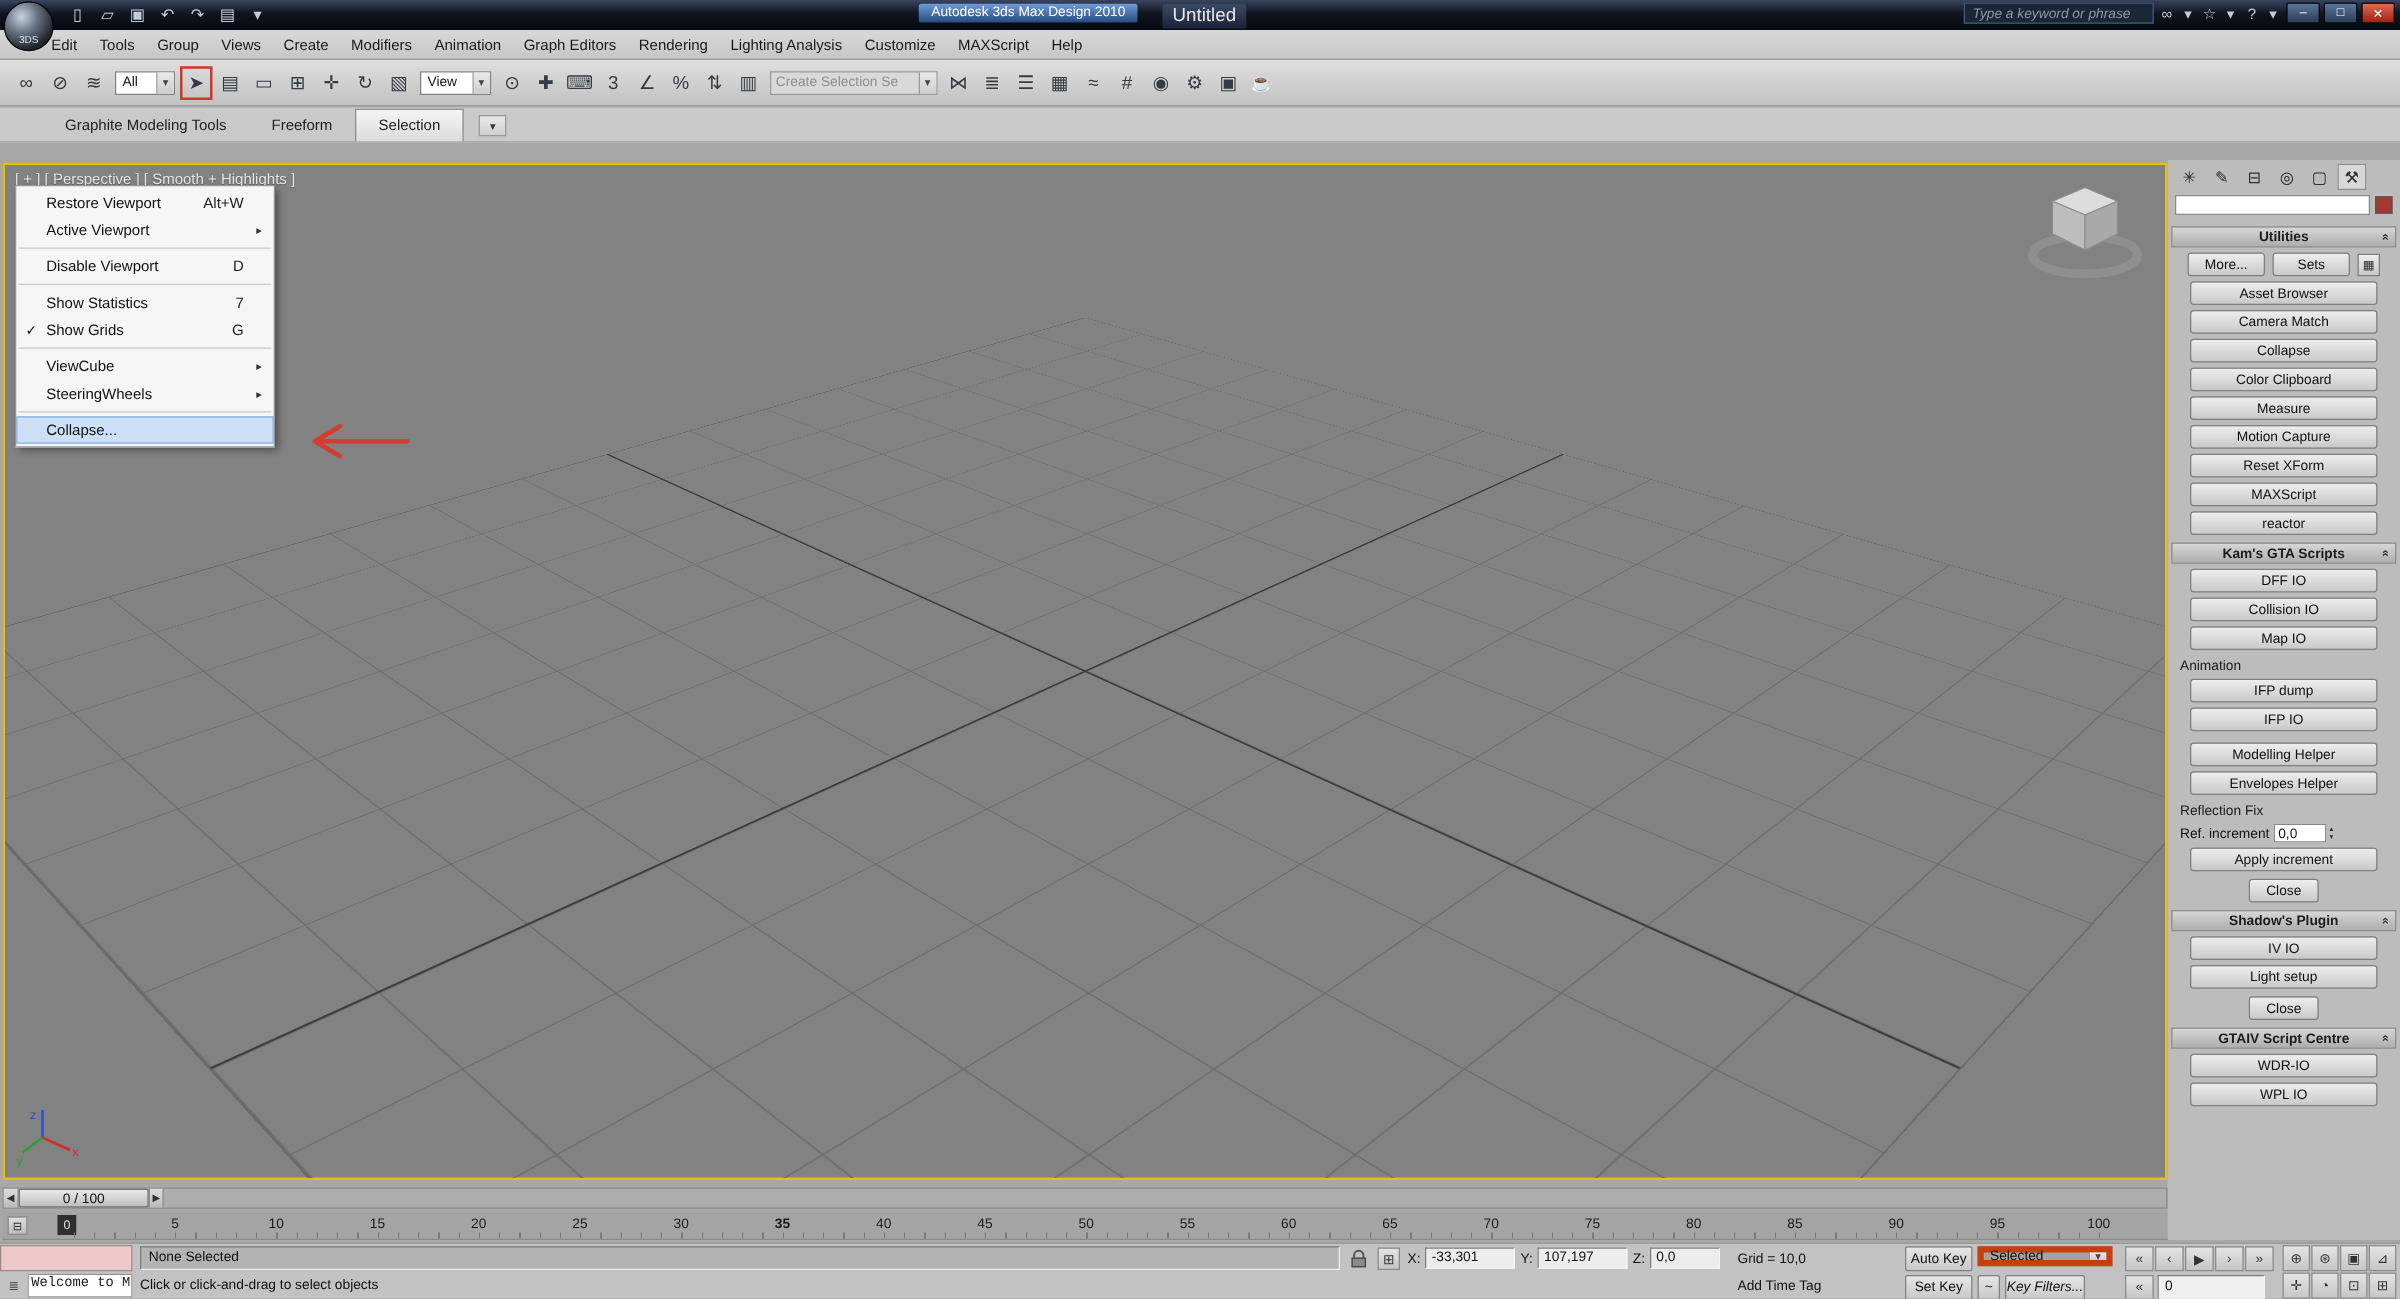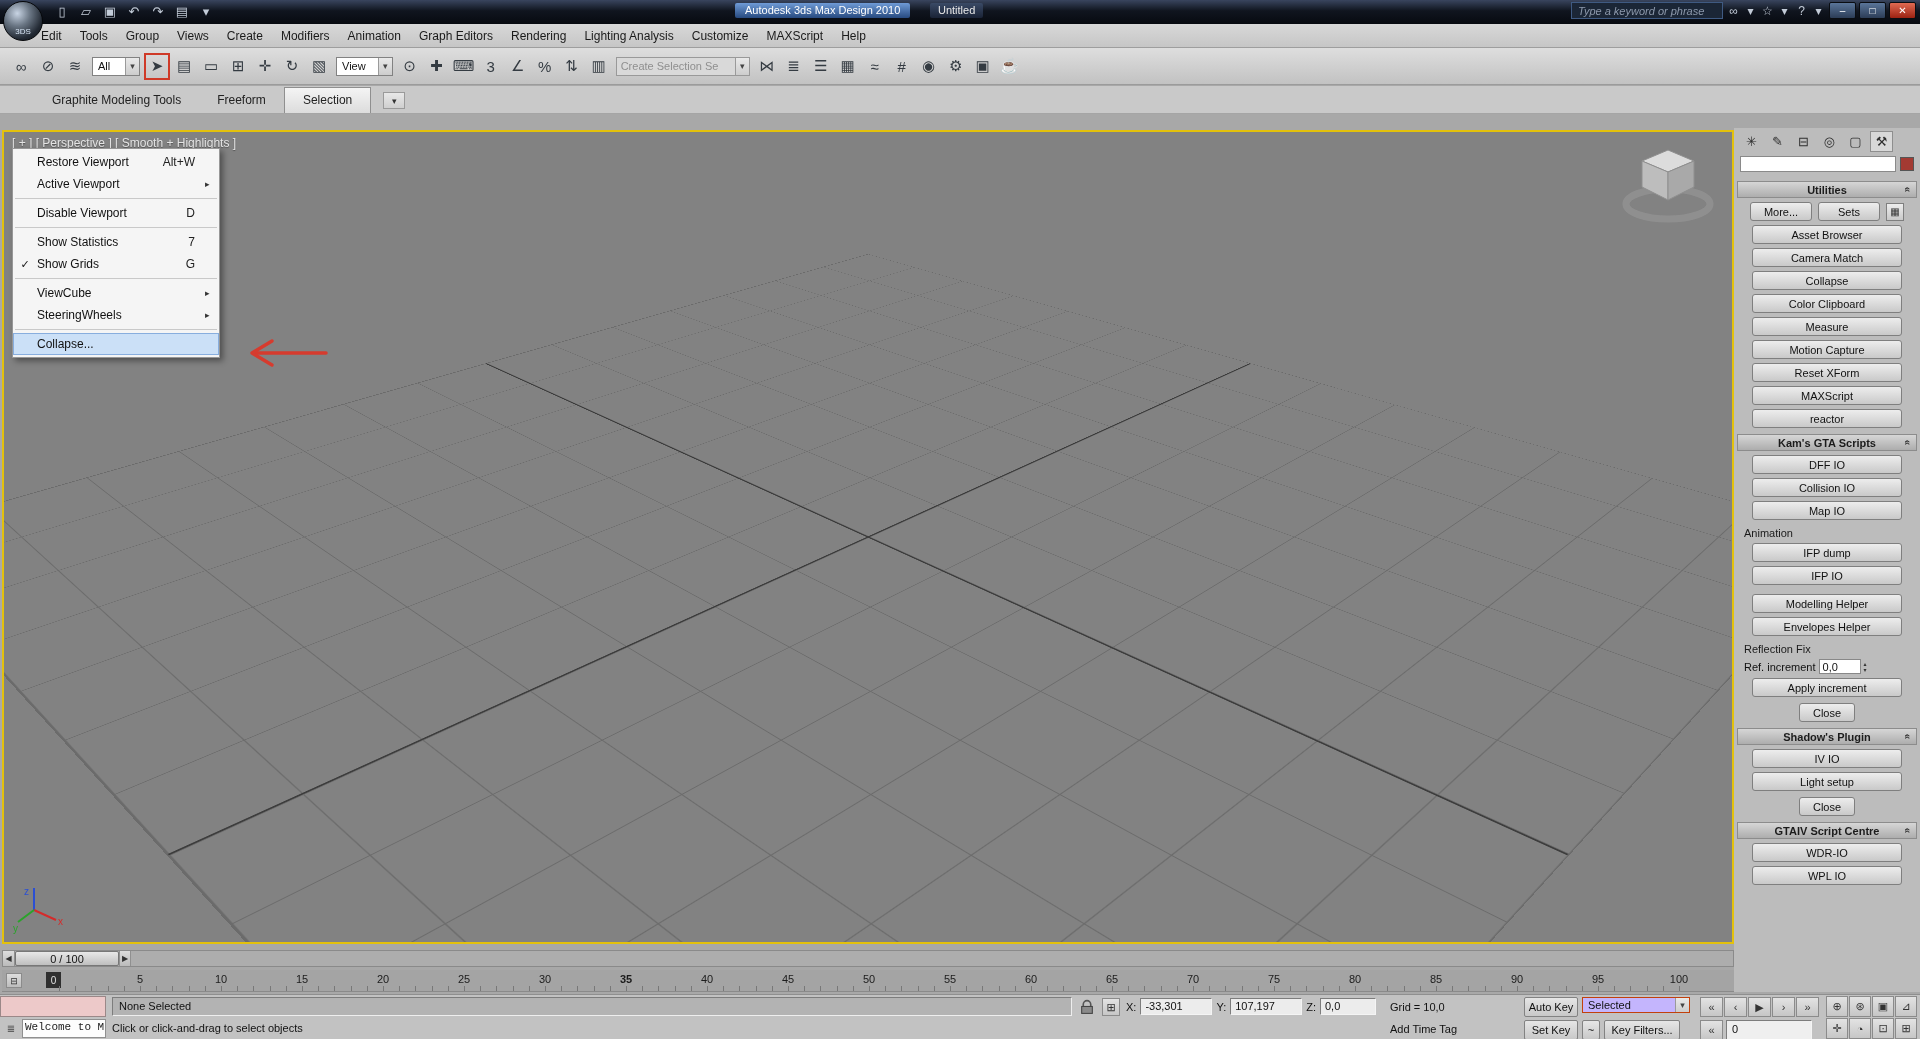--- a/index.html
+++ b/index.html
@@ -10,21 +10,21 @@
   #titlebar { position:absolute; top:0; left:0; right:0; height:24px;
     background:linear-gradient(#39455e,#10151f 45%,#070a10); z-index:50; }
   #app-orb { position:absolute; left:3px; top:1px; width:40px; height:40px; border-radius:50%;
     background:radial-gradient(circle at 35% 30%, #c8d4e4, #6a7684 35%, #232a34 70%, #0c0f14);
     border:1px solid #05070a; z-index:60; display:flex; align-items:flex-end; justify-content:center;
     color:#d6e4f4; font-size:8px; padding-bottom:4px; }
   #qat { position:absolute; left:52px; top:2px; display:flex; gap:4px; }
   .qat-icon { width:20px; height:19px; color:#c3ccd8; font-size:13px; display:flex; align-items:center; justify-content:center; }
   .title-app { position:absolute; left:735px; top:3px; padding:1px 10px 2px;
     background:linear-gradient(#6f9bd6,#274a80); color:#fff; font-size:11px; border-radius:2px; }
-  .title-doc { position:absolute; left:930px; top:3px; color:#e8e8e8; font-size:11px;
+  .title-doc { position:absolute; left:930px; top:3px; color:#e8e8e8; font-size:15px;
     background:linear-gradient(#3a4a66,#1a2336); padding:1px 8px 2px; border-radius:2px; }
   #infocenter { position:absolute; right:4px; top:2px; display:flex; align-items:center; gap:3px; }
   #ic-search { width:152px; height:17px; background:#1b2636; border:1px solid #3f5a82; color:#c8d2e0;
     font-size:11px; padding:0 6px; font-family:"Liberation Sans",sans-serif; font-style:italic; }
   #ic-search::placeholder { color:#8d99ac; font-style:italic; }
   #ic-icons { display:flex; align-items:center; gap:2px; }
   .ic-icon { color:#c3ccd8; font-size:12px; width:15px; text-align:center; }
   .win-btn { width:27px; height:17px; display:flex; align-items:center; justify-content:center;
     color:#fff; font-size:10px; border:1px solid #0a0d12; border-radius:2px; }
   .win-btn.min,.win-btn.max { background:linear-gradient(#5a7599,#2c3d57); }
@@ -159,25 +159,25 @@
   .coord-field { width:72px; height:17px; background:#ececec; border:1px solid;
     border-color:#7d7d7d #f4f4f4 #f4f4f4 #7d7d7d; padding:1px 4px; }
   .coord-field.z { width:56px; }
   .grid-text { position:absolute; left:1390px; top:6px; }
   .prompt { position:absolute; left:112px; top:27px; color:#111; }
   .add-tag { position:absolute; left:1390px; top:28px; }
   .sb-btn { background:linear-gradient(#e6e6e6,#c8c8c8); border:1px solid #828282; border-radius:2px;
     display:flex; align-items:center; justify-content:center; color:#111; }
   .auto-key { position:absolute; left:1524px; top:2px; width:54px; height:20px; }
   .set-key { position:absolute; left:1524px; top:25px; width:54px; height:20px; }
-  .sel-dd { position:absolute; left:1582px; top:2px; width:108px; height:16px; background:#c4b5fd;
-    border:1px solid #c2410c; display:flex; align-items:center; }
+  .sel-dd { position:absolute; left:1582px; top:2px; width:108px; height:16px; background:#a3a3a3;
+    border:5px solid #c2410c; display:flex; align-items:center; }
   .sel-dd span { flex:1; padding:0 5px; }
   .tangent { position:absolute; left:1582px; top:25px; width:18px; height:20px; }
-  .key-filters { position:absolute; left:1604px; top:25px; width:76px; height:20px; }
+  .key-filters { position:absolute; left:1604px; top:25px; width:64px; height:20px;font-style:italic; }
   .playback { position:absolute; left:1700px; top:2px; display:flex; gap:1px; }
   .nav-btn { width:23px; height:20px; background:linear-gradient(#e3e3e3,#c6c6c6); border:1px solid #8b8b8b;
     display:flex; align-items:center; justify-content:center; font-size:11px; color:#333; }
   .key-mode { position:absolute; left:1700px; top:25px; }
   .frame-field { position:absolute; left:1726px; top:25px; width:86px; height:20px; background:#efefef;
     border:1px solid; border-color:#7d7d7d #f4f4f4 #f4f4f4 #7d7d7d; padding:2px 5px; }
   .nav-grid { position:absolute; left:1826px; top:1px; width:92px; display:grid;
     grid-template-columns:repeat(4,22px); grid-auto-rows:21px; gap:1px; }
   .nav-grid .nav-btn { width:auto; height:auto; }
 </style>

